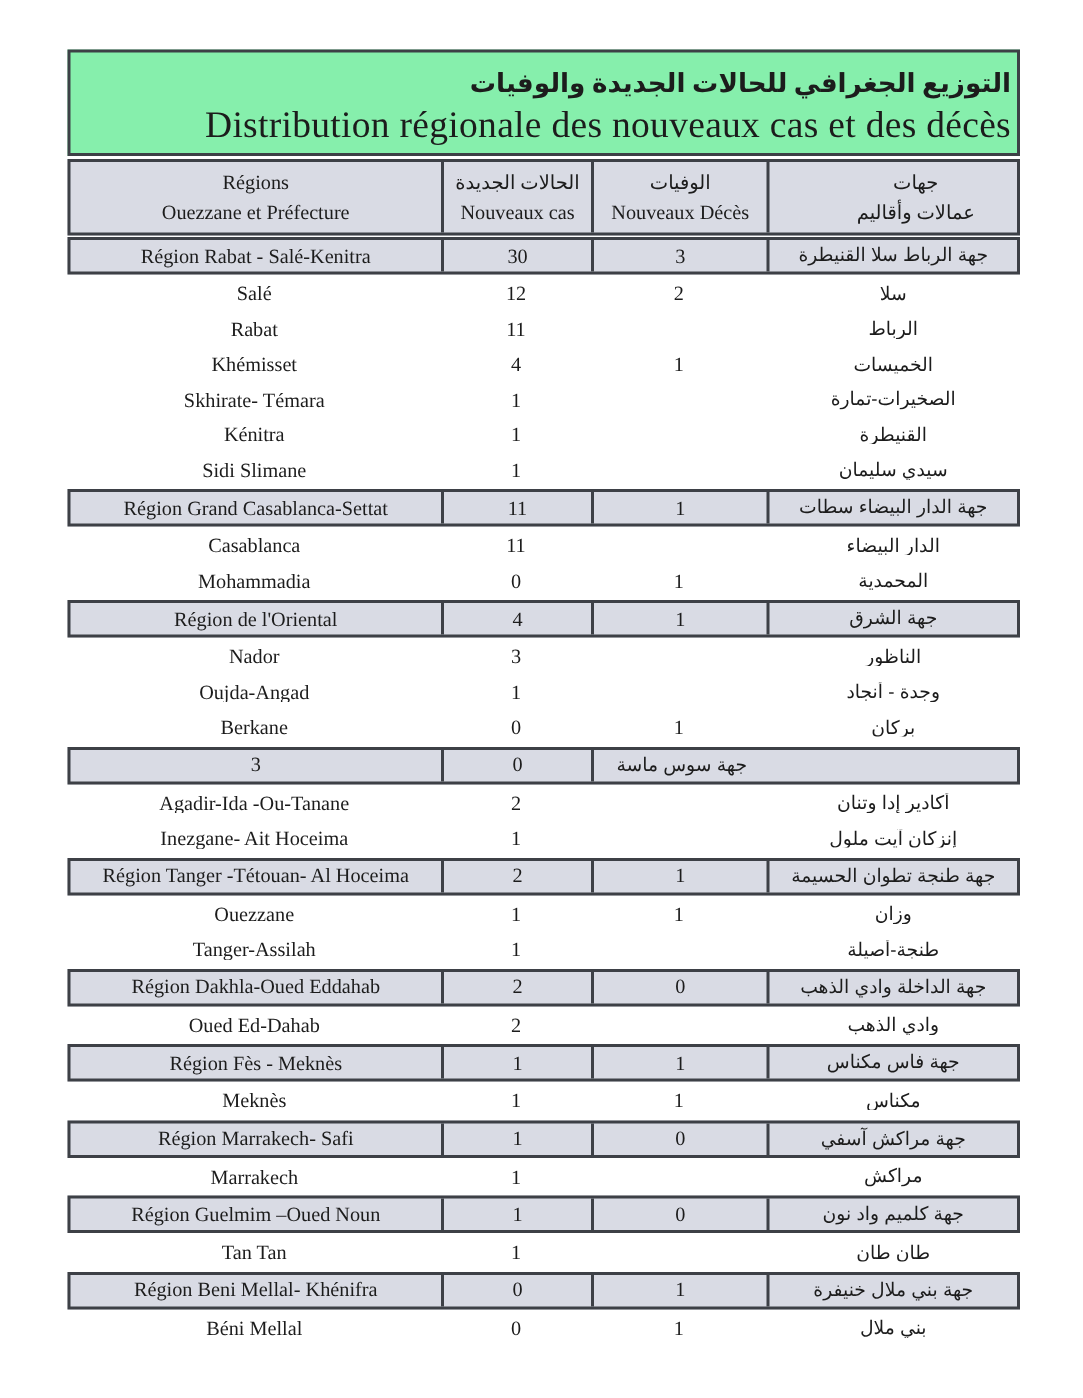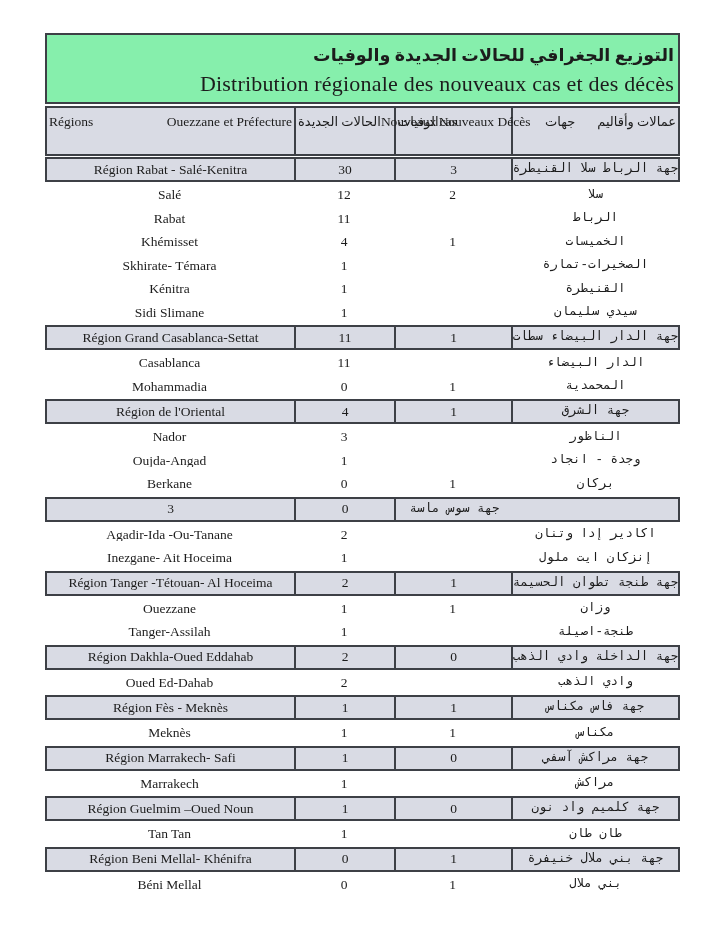--- a/index.html
+++ b/index.html
@@ -24,41 +24,41 @@
     padding: 7px 4px 3px 4px;
   }
   .title-ar {
     direction: rtl;
     font-family: "Liberation Serif", "DejaVu Sans", serif;
     font-size: 17.5px;
     font-weight: bold;
     line-height: 27px;
   }
   .title-fr {
-    font-size: 22px;
+    font-size: 25px;
     line-height: 30px;
     letter-spacing: 0.2px;
   }
   
   .grid-cols {
     display: grid;
     grid-template-columns: 249px 100px 117px 1fr;
   }
   
   .header-box {
     margin-top: 2px;
     border: 2px solid #3d4046;
     background: #d9dbe4;
   }
   .header-cell {
     border-right: 2px solid #3d4046;
     text-align: center;
     padding: 4px 2px 3px 2px;
     display: flex;
-    flex-direction: row;
+    flex-direction: column;
     justify-content: space-between;
     min-height: 46px;
   }
   .header-cell:last-child { border-right: none; padding-left: 32px; }
   .hline { font-size: 13.5px; line-height: 20px; white-space: nowrap; }
   .hline.ar {
     direction: rtl;
     font-family: "Liberation Serif", "DejaVu Sans", serif;
     font-size: 13px;
   }
@@ -69,21 +69,21 @@
     text-align: center;
   }
   .row .cell {
     font-size: 13.5px;
     line-height: 1;
     white-space: nowrap;
     overflow: hidden;
   }
   .row .cell.ar {
     direction: rtl;
-    font-family: Liberation Mono, monospace;
+    font-family: Liberation Sans, sans-serif;
     font-size: 12.5px;
   }
   .row.detail { height: 23.5px; }
   .row.region {
     height: 25px;
     margin: 1px 0;
     border: 2px solid #3d4046;
     background: #d9dbe4;
   }
   .row.region .cell {

